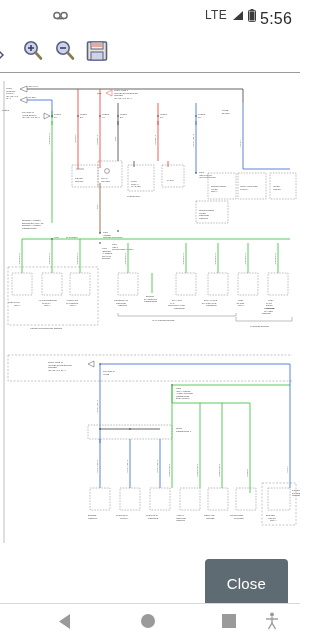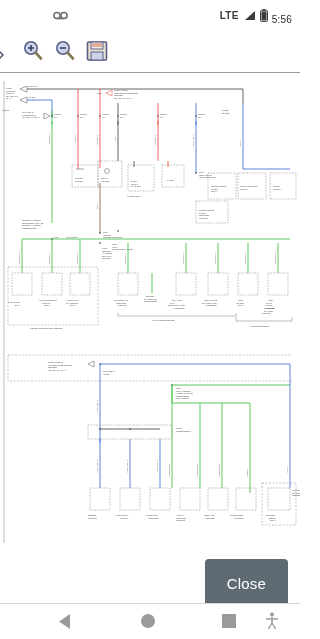--- a/index.html
+++ b/index.html
@@ -13,23 +13,23 @@
 
   
   .statusbar {
     position:absolute; top:0; left:0; width:300px; height:30px;
     background:#ffffff; display:flex; align-items:center;
     padding:0 8px; font-size:11.5px; color:#3b3b3b;
   }
   .sb-left { display:flex; align-items:center; gap:6px; flex:0 0 auto; padding-left:45px;}
   .sb-spacer { flex:1 1 auto; }
   .sb-right { display:flex; align-items:center; gap:4px; }
-  .sb-lte { font-size:10px; font-weight:700; letter-spacing:.3px; color:#3b3b3b; }
+  .sb-lte { font-size:12px; font-weight:400; letter-spacing:.3px; color:#3b3b3b; }
   .icn { display:inline-block; line-height:0; }
-  .sb-time { font-size:10px; color:#2b2b2b; letter-spacing:.2px;margin-top:8px; }
+  .sb-time { font-size:16px; color:#2b2b2b; letter-spacing:.2px;margin-top:8px; }
 
   
   .toolbar {
     position:absolute; top:30px; left:0; width:300px; height:42px;
     background:#ffffff; display:flex; align-items:center; gap:2px;
     padding-left:0px;
   }
   .tb-btn {
     width:30px; height:30px; display:flex; align-items:center; justify-content:center;
     background:transparent; border:none; cursor:pointer;

